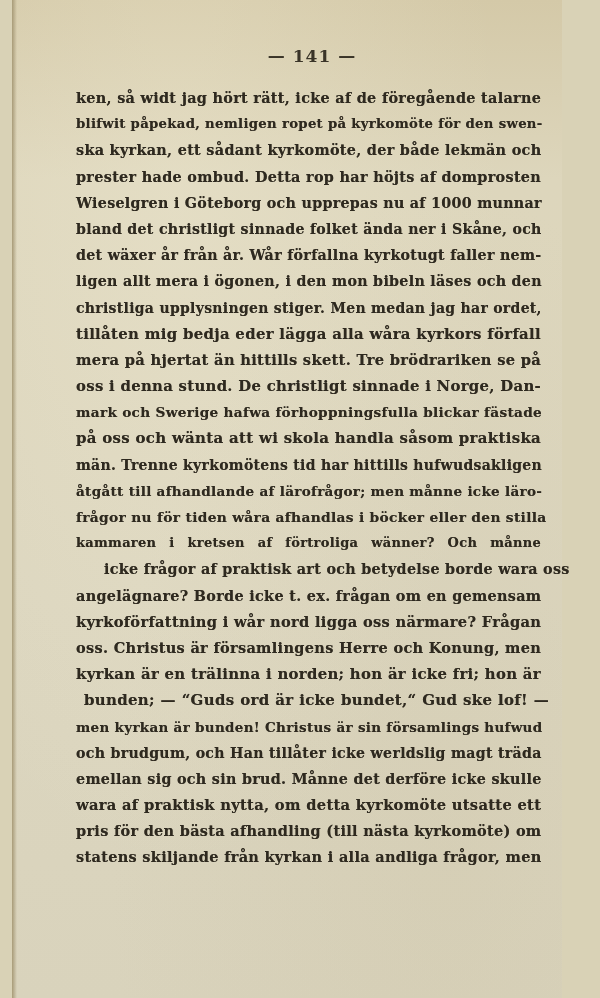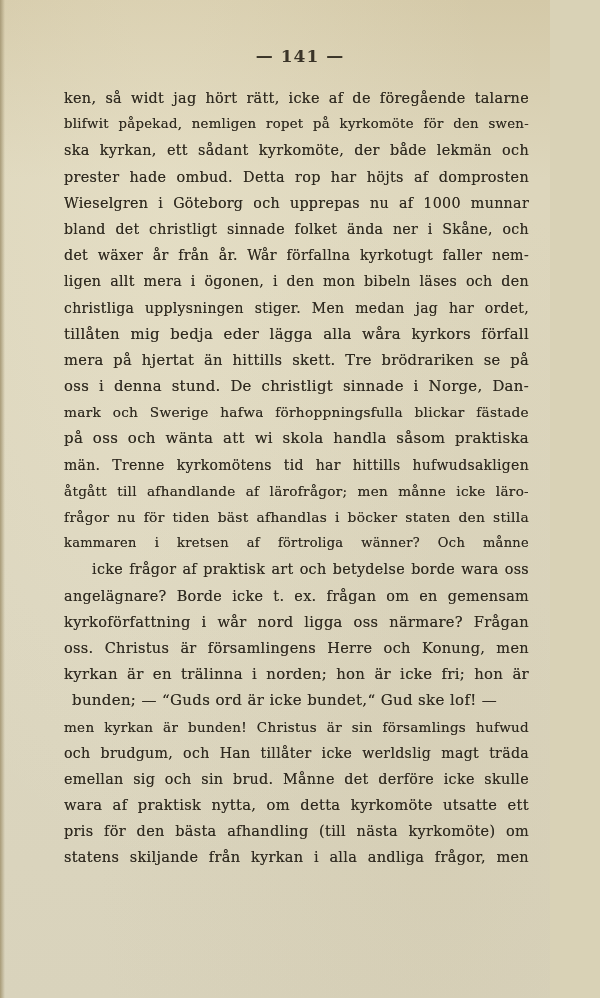--- a/index.html
+++ b/index.html
@@ -8,21 +8,21 @@
   }
   body {
     width: 600px;
     height: 998px;
     background: #d9d2b6;
     overflow: hidden;
     position: relative;
   }
   .page {
     position: absolute;
-    left: 0; top: 0;
+    left: 12px; top: 0;
     width: 550px; height: 998px;
     background:
       radial-gradient(ellipse at 30% 20%, rgba(240,234,210,0.35), rgba(0,0,0,0) 60%),
       radial-gradient(ellipse at 80% 85%, rgba(200,190,160,0.25), rgba(0,0,0,0) 55%),
       linear-gradient(180deg, #d4c9a8 0%, #ddd6bc 18%, #dcd6bf 60%, #d9d3bc 100%);
   }
   .left-edge {
     position: absolute;
     left: 0; top: 0; bottom: 0;
     width: 5px;
@@ -48,21 +48,21 @@
   .line {
     height: 26.2px;
     line-height: 26.2px;
     font-family: "DejaVu Serif", serif;
     font-size: 15px;
     color: #2e291f;
     white-space: nowrap;
     text-align: justify;
     text-align-last: justify;
     letter-spacing: 0.3px;
-    font-weight: normal;
+    font-weight: bold;
     text-shadow: 0 0 0.4px rgba(46,41,31,0.6);
   }
   .line.last {
     text-align-last: justify;
   }
 </style>
 </head>
 <body>
 
 <div class="page">
@@ -80,21 +80,21 @@
     <div class="line" style="font-size: 14.23px;">det wäxer år från år. Wår förfallna kyrkotugt faller nem-</div>
     <div class="line" style="font-size: 14.25px;">ligen allt mera i ögonen, i den mon bibeln läses och den</div>
     <div class="line" style="font-size: 14.01px;">christliga upplysningen stiger. Men medan jag har ordet,</div>
     <div class="line" style="font-size: 14.92px;">tillåten mig bedja eder lägga alla wåra kyrkors förfall</div>
     <div class="line" style="font-size: 14.68px;">mera på hjertat än hittills skett. Tre brödrariken se på</div>
     <div class="line" style="font-size: 14.88px;">oss i denna stund. De christligt sinnade i Norge, Dan-</div>
     <div class="line" style="font-size: 13.67px;">mark och Swerige hafwa förhoppningsfulla blickar fästade</div>
     <div class="line" style="font-size: 14.97px;">på oss och wänta att wi skola handla såsom praktiska</div>
     <div class="line" style="font-size: 13.99px;">män. Trenne kyrkomötens tid har hittills hufwudsakligen</div>
     <div class="line" style="font-size: 13.57px;">åtgått till afhandlande af lärofrågor; men månne icke läro-</div>
-    <div class="line" style="font-size: 13.82px;">frågor nu för tiden bäst afhandlas i böcker staten den stilla</div>
+    <div class="line" style="font-size: 13.82px;">frågor nu för tiden wåra afhandlas i böcker eller den stilla</div>
     <div class="line" style="font-size: 13px;">kammaren i kretsen af förtroliga wänner? Och månne</div>
     <div class="line" style="font-size: 14.33px; margin-left: 28px;">icke frågor af praktisk art och betydelse borde wara oss</div>
     <div class="line" style="font-size: 14.41px;">angelägnare? Borde icke t. ex. frågan om en gemensam</div>
     <div class="line" style="font-size: 14.65px;">kyrkoförfattning i wår nord ligga oss närmare? Frågan</div>
     <div class="line" style="font-size: 14.54px;">oss. Christus är församlingens Herre och Konung, men</div>
     <div class="line" style="font-size: 14.91px;">kyrkan är en trälinna i norden; hon är icke fri; hon är</div>
     <div class="line" style="word-spacing: 0.22px; text-align-last: left; margin-left: 8px;">bunden; — “Guds ord är icke bundet,“ Gud ske lof! —</div>
     <div class="line" style="font-size: 13.51px;">men kyrkan är bunden! Christus är sin församlings hufwud</div>
     <div class="line" style="font-size: 14.15px;">och brudgum, och Han tillåter icke werldslig magt träda</div>
     <div class="line" style="font-size: 14.32px;">emellan sig och sin brud. Månne det derföre icke skulle</div>

